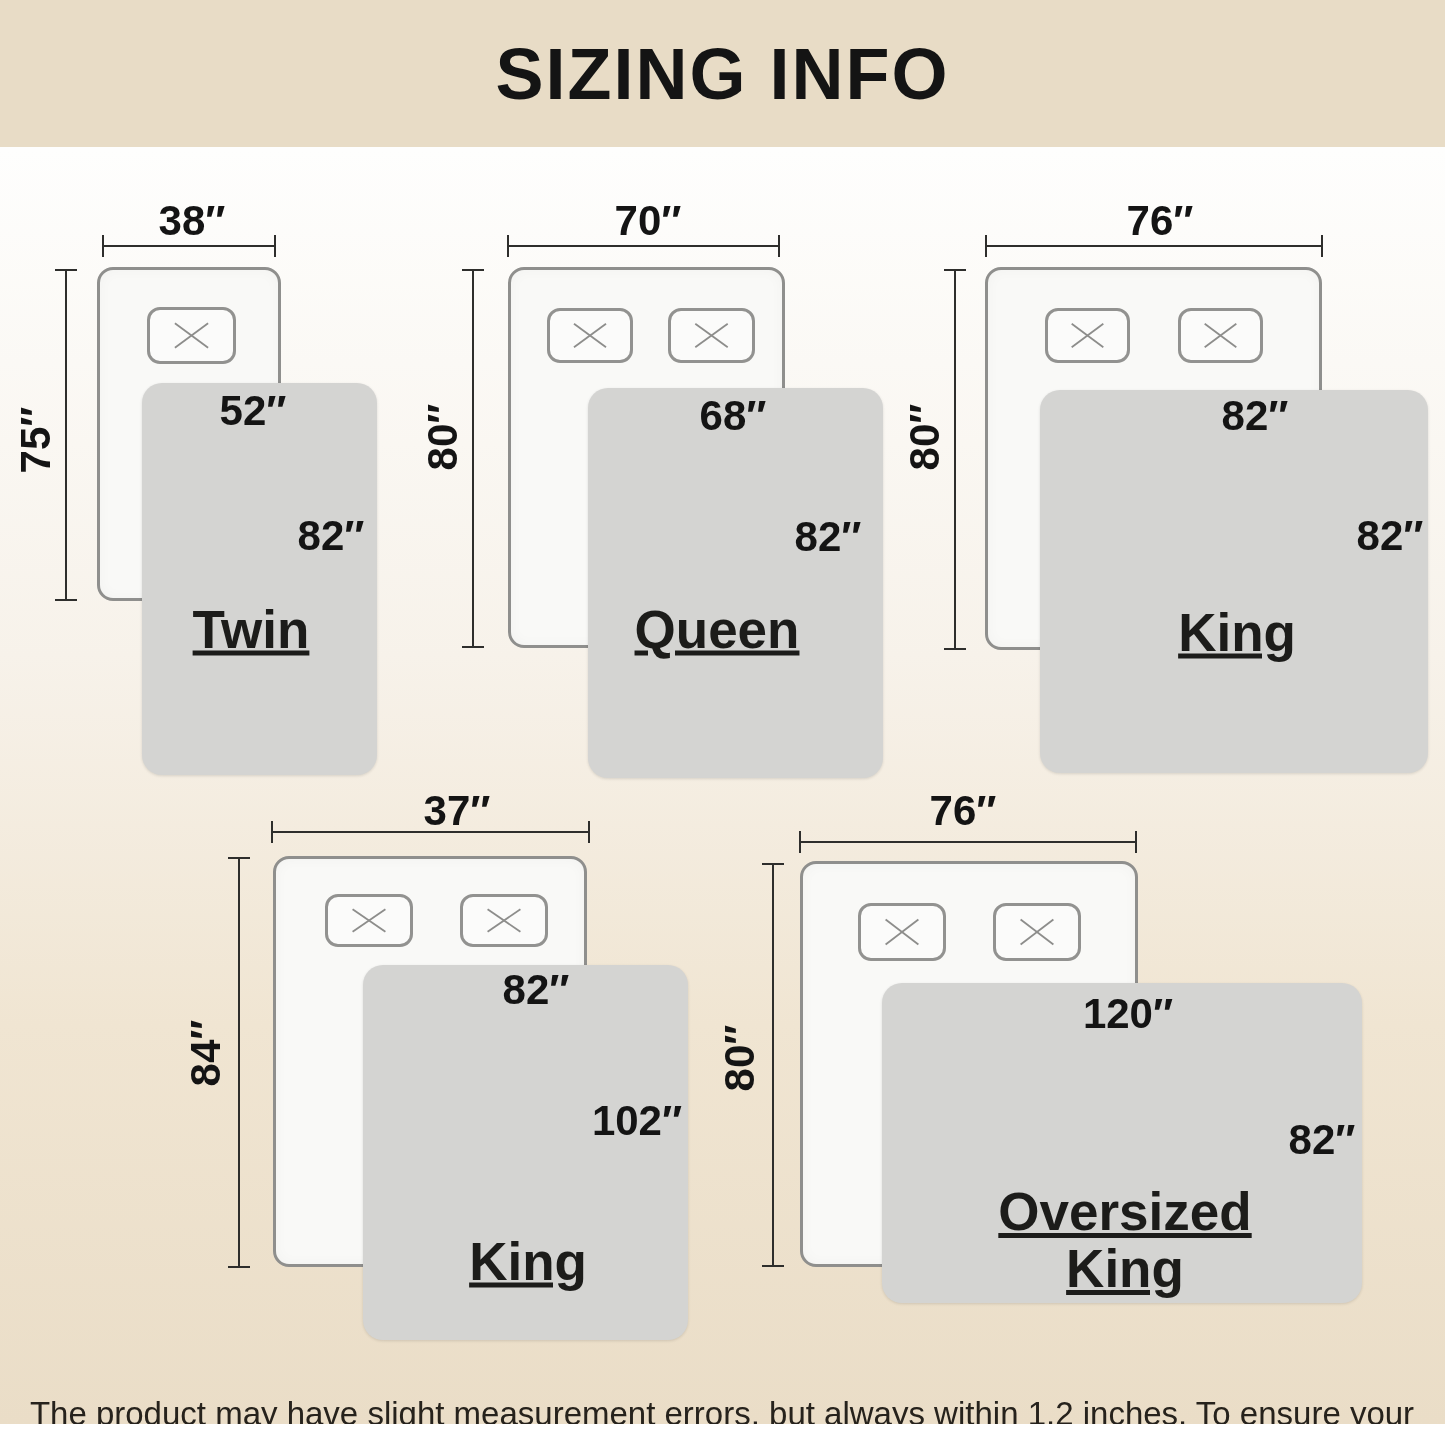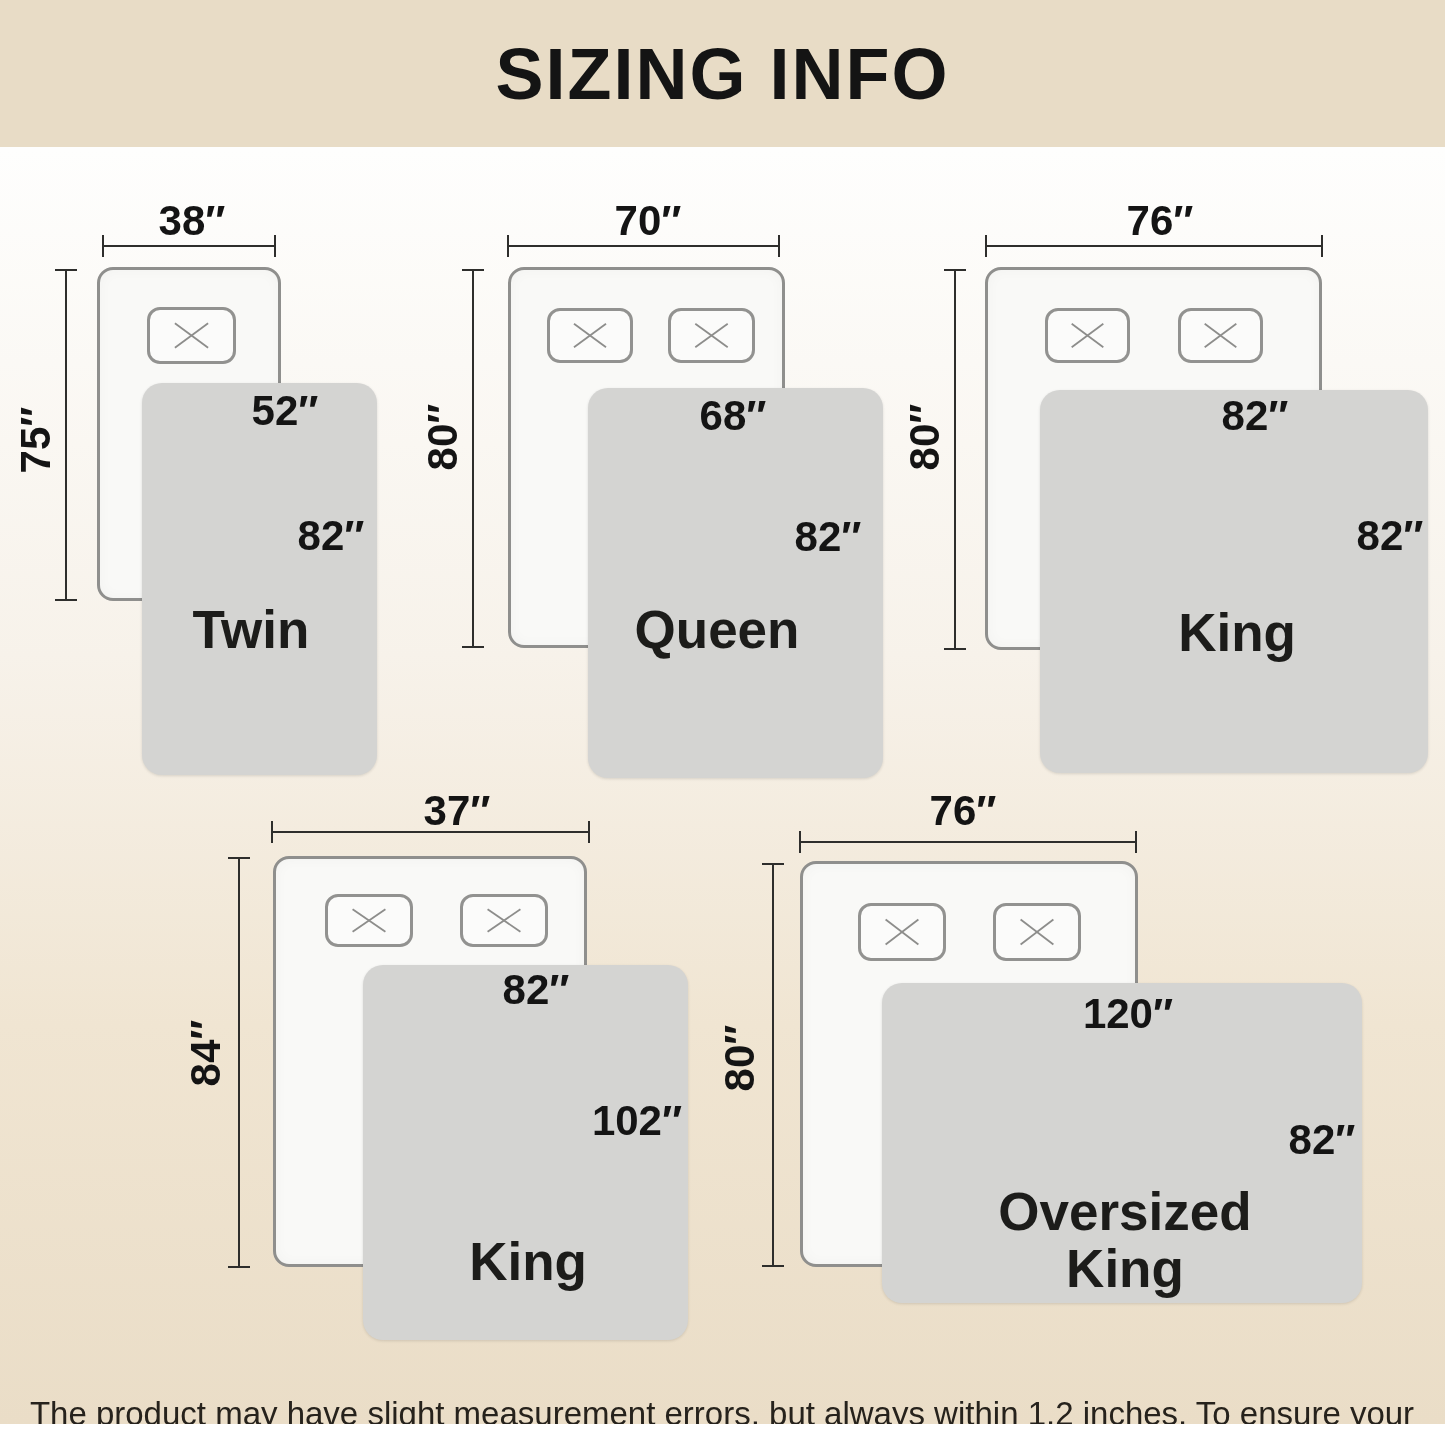--- a/index.html
+++ b/index.html
@@ -17,21 +17,21 @@
     margin:0;font-size:72px;font-weight:900;letter-spacing:2px;
     color:var(--text,#141414);
   }
   .ctr{position:absolute;transform:translate(-50%,-50%);white-space:nowrap;}
   .rot{transform:translate(-50%,-50%) rotate(-90deg);}
   .num{font-size:42px;font-weight:700;color:#141414;letter-spacing:0px;}
   .size-name{
     font-size:53px;font-weight:700;color:#1c1c1a;
     text-align:center;line-height:57px;
   }
-  .size-name span{display:block;}
+  .size-name span{display:block;text-decoration:underline;}
   .bed{
     position:absolute;background:var(--bed-fill,#f9f9f7);
     border:3px solid var(--bed-border,#8f8f8d);
     border-radius:16px;box-sizing:border-box;
     box-shadow:inset 0 0 14px rgba(0,0,0,0.03);
   }
   .pillow{
     position:absolute;background:#fbfbfa;border:3px solid #929290;
     border-radius:13px;box-sizing:border-box;
   }
@@ -76,21 +76,21 @@
     <div class="vdim" style="left:65px;top:269px;height:332px;"></div>
     <div class="num ctr rot" style="left:36px;top:440px;">75″</div>
     <div class="bed" style="left:97px;top:267px;width:184px;height:334px;"></div>
     <div class="pillow" style="left:147px;top:307px;width:89px;height:57px;">
       <svg viewBox="0 0 100 100" preserveAspectRatio="none">
           <line x1="30" y1="26" x2="70" y2="74"></line>
           <line x1="70" y1="26" x2="30" y2="74"></line>
         </svg>
     </div>
     <div class="blanket" style="left:142px;top:383px;width:235px;height:392px;"></div>
-    <div class="num ctr" style="left:253px;top:411px;margin-left:32px;">52″</div>
+    <div class="num ctr" style="left:253px;top:411px;">52″</div>
     <div class="num ctr" style="left:331px;top:536px;">82″</div>
     <div class="size-name ctr" style="left:251px;top:629px;">
       <span>Twin</span>
         <span></span>
     </div>
   </section>
 
   <section>
     <div class="num ctr" style="left:648px;top:221px;">70″</div>
     <div class="hdim" style="left:507px;top:245px;width:273px;"></div>

